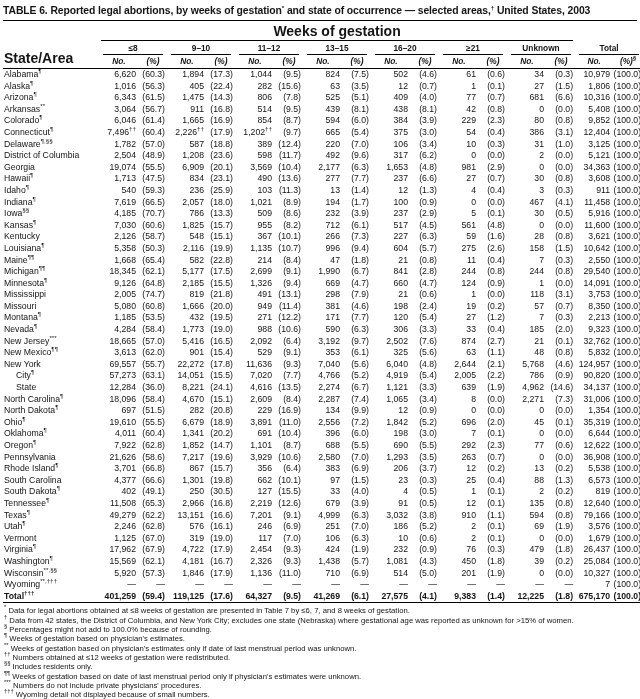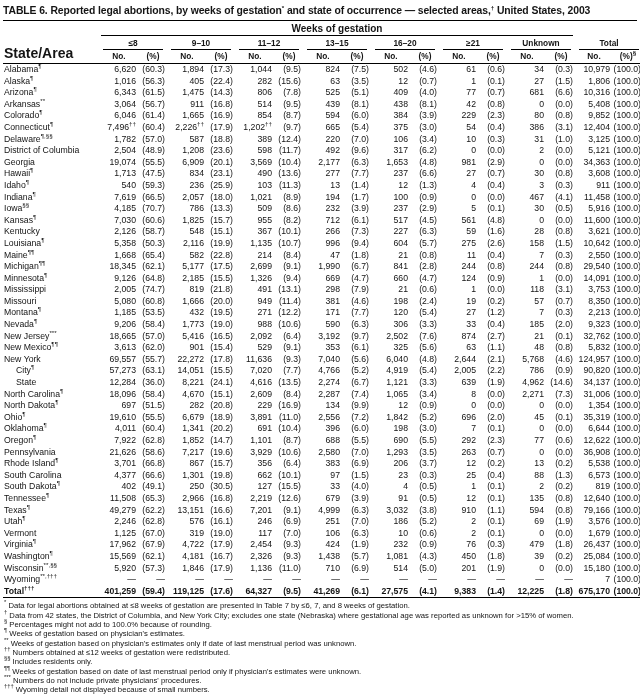--- a/index.html
+++ b/index.html
@@ -19,25 +19,25 @@
     border-bottom: 1.6px solid #000;
     padding: 1px 0 3px 0;
   }
   table { width: 100%; border-collapse: collapse; table-layout: fixed; border-bottom: 1.6px solid #000; }
   col.c-state { width: 96px; }
   col.c-no { width: 40px; }
   col.c-pct { width: 28px; }
   col.c-tno { width: 38px; }
   col.c-tpct { width: 30px; }
   th { font-weight: bold; padding: 0; }
-  .wog { font-size: 10px; vertical-align: bottom; }
+  .wog { font-size: 14px; vertical-align: bottom; }
   .wog div { border-bottom: 1px solid #000; text-align: center; padding: 2px 0 1px 0; margin: 0 2px; }
   .grp { font-size: 8.3px; vertical-align: bottom; }
   .grp div { border-bottom: 1px solid #000; text-align: center; padding: 2px 0 1px 0; margin: 0 4px; }
-  .sub { font-size: 8.3px; border-bottom: 1.2px solid #000; padding: 1px 0 2px 0; text-align: center; }
+  .sub { font-size: 8.3px; border-bottom: 1.2px solid #000; padding: 1px 0 2px 0; text-align: center; font-style: italic; }
   .state-h { text-align: left; vertical-align: bottom; font-size: 14px; border-bottom: 1.2px solid #000; padding: 0 0 2px 1px; }
   tbody td { font-size: 8.7px; line-height: 11.6px; padding: 0; white-space: nowrap; }
   td.state { text-align: left; padding-left: 1px; }
   td.indent { padding-left: 13px; }
   td.no  { text-align: right; padding-right: 3px; }
   td.pct { text-align: right; padding-right: 2px; }
   tr.bold td { font-weight: bold; }
   sup { font-size: 6.2px; line-height: 0; vertical-align: super; }
   .fns { padding: 3px 1px 0 1px; }
   .fn { font-size: 7.7px; line-height: 9.35px; padding-left: 10px; text-indent: -10px; }
@@ -535,21 +535,21 @@
           <td class="pct">(5.4)</td>
           <td class="no">27</td>
           <td class="pct">(1.2)</td>
           <td class="no">7</td>
           <td class="pct">(0.3)</td>
           <td class="no">2,213</td>
           <td class="pct">(100.0)</td>
         </tr>
         <tr>
           <td class="state">Nevada<sup>¶</sup></td>
-          <td class="no">9,206</td>
+          <td class="no">4,284</td>
           <td class="pct">(58.4)</td>
           <td class="no">1,773</td>
           <td class="pct">(19.0)</td>
           <td class="no">988</td>
           <td class="pct">(10.6)</td>
           <td class="no">590</td>
           <td class="pct">(6.3)</td>
           <td class="no">306</td>
           <td class="pct">(3.3)</td>
           <td class="no">33</td>
@@ -948,21 +948,21 @@
           <td class="no">1,136</td>
           <td class="pct">(11.0)</td>
           <td class="no">710</td>
           <td class="pct">(6.9)</td>
           <td class="no">514</td>
           <td class="pct">(5.0)</td>
           <td class="no">201</td>
           <td class="pct">(1.9)</td>
           <td class="no">0</td>
           <td class="pct">(0.0)</td>
-          <td class="no">15,180</td>
+          <td class="no">10,327</td>
           <td class="pct">(100.0)</td>
         </tr>
         <tr>
           <td class="state">Wyoming<sup>**,†††</sup></td>
           <td class="no">—</td>
           <td class="pct">—</td>
           <td class="no">—</td>
           <td class="pct">—</td>
           <td class="no">—</td>
           <td class="pct">—</td>

